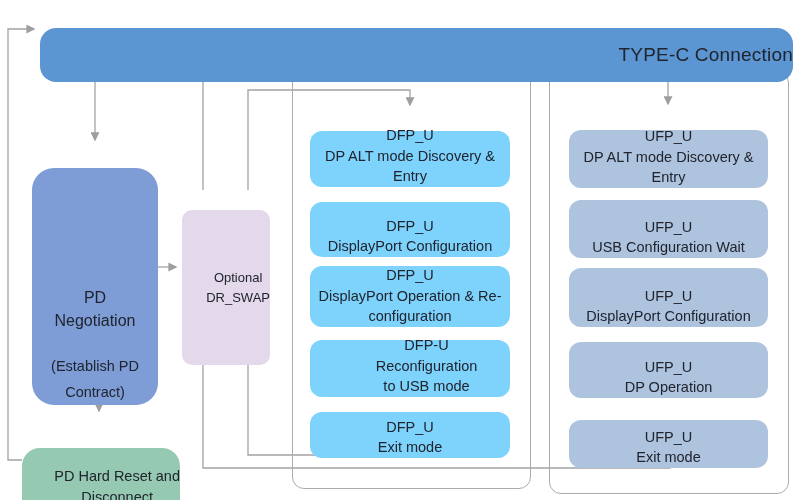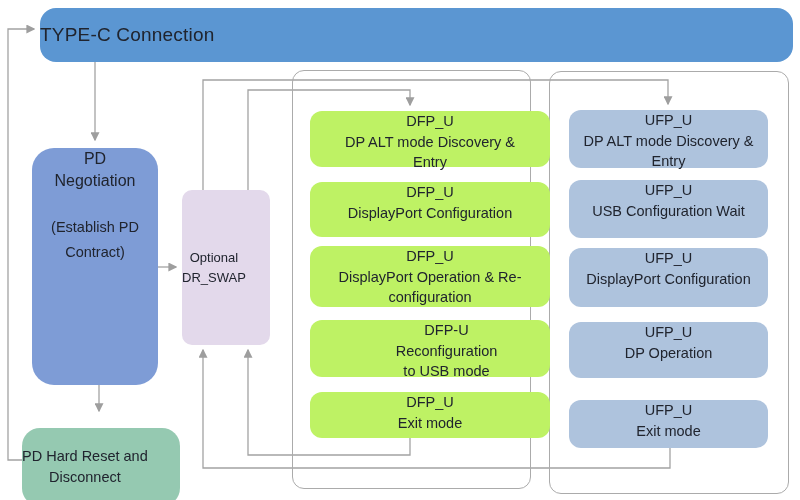--- a/index.html
+++ b/index.html
@@ -3,35 +3,35 @@
 <meta charset="utf-8">
 <style>
   html,body{margin:0;padding:0;background:#ffffff;}
   .canvas{
     position:relative;width:800px;height:500px;background:#ffffff;
     font-family:"Liberation Sans",sans-serif;color:#20242e;overflow:hidden;
   }
   .wires{position:absolute;left:0;top:0;width:800px;height:500px;}
   .wire{fill:none;stroke:#a3a3a3;stroke-width:1.3px;}
   .box{
-    position:absolute;display:flex;align-items:center;justify-content:flex-start;
-    text-align:center;white-space:pre-line;box-sizing:border-box;
+    position:absolute;display:flex;align-items:center;justify-content:flex-end;
+    text-align:center;white-space:pre-line;box-sizing:border-box;margin-top:20px;
   }
   .typec{left:40px;top:8px;width:753px;height:54px;background:#5b96d2;border-radius:16px;font-size:19px;letter-spacing:.2px;}
   .pdneg{left:32px;top:148px;width:126px;height:237px;background:#7e9cd6;border-radius:22px;flex-direction:column;}
   .pdneg-title{font-size:16px;line-height:1.4;white-space:pre-line;}
   .pdneg-sub{font-size:14.5px;line-height:1.75;margin-top:22px;white-space:pre-line;}
   .hardreset{left:22px;top:428px;width:158px;height:78px;background:#95c9b1;border-radius:18px;font-size:14.5px;line-height:1.45;}
   .drswap{left:182px;top:190px;width:88px;height:155px;background:#e3d9eb;border-radius:10px;font-size:13px;line-height:1.5;}
   .outline{position:absolute;border:1px solid #ababab;border-radius:12px;background:transparent;}
   .dfp-outline{left:292px;top:70px;width:237px;height:417px;}
   .ufp-outline{left:549px;top:71px;width:238px;height:421px;}
   .state{flex-direction:column;font-size:14.5px;line-height:1.42;border-radius:12px;}
   .state .state-title,.state .state-body{white-space:pre-line;}
-  .dfp{left:310px;width:240px;background:#bef264;}
+  .dfp{left:310px;width:200px;background:#7dd3fc;}
   .ufp{left:569px;width:199px;background:#aec3dd;}
 </style>
 </head>
 <body>
 
 <div class="canvas">
 
   <svg class="wires" width="800" height="500" viewBox="0 0 800 500">
     <defs>
       <marker id="arrow" viewBox="0 0 10 10" refX="8.5" refY="5" markerWidth="9" markerHeight="9" orient="auto" markerUnits="userSpaceOnUse">

